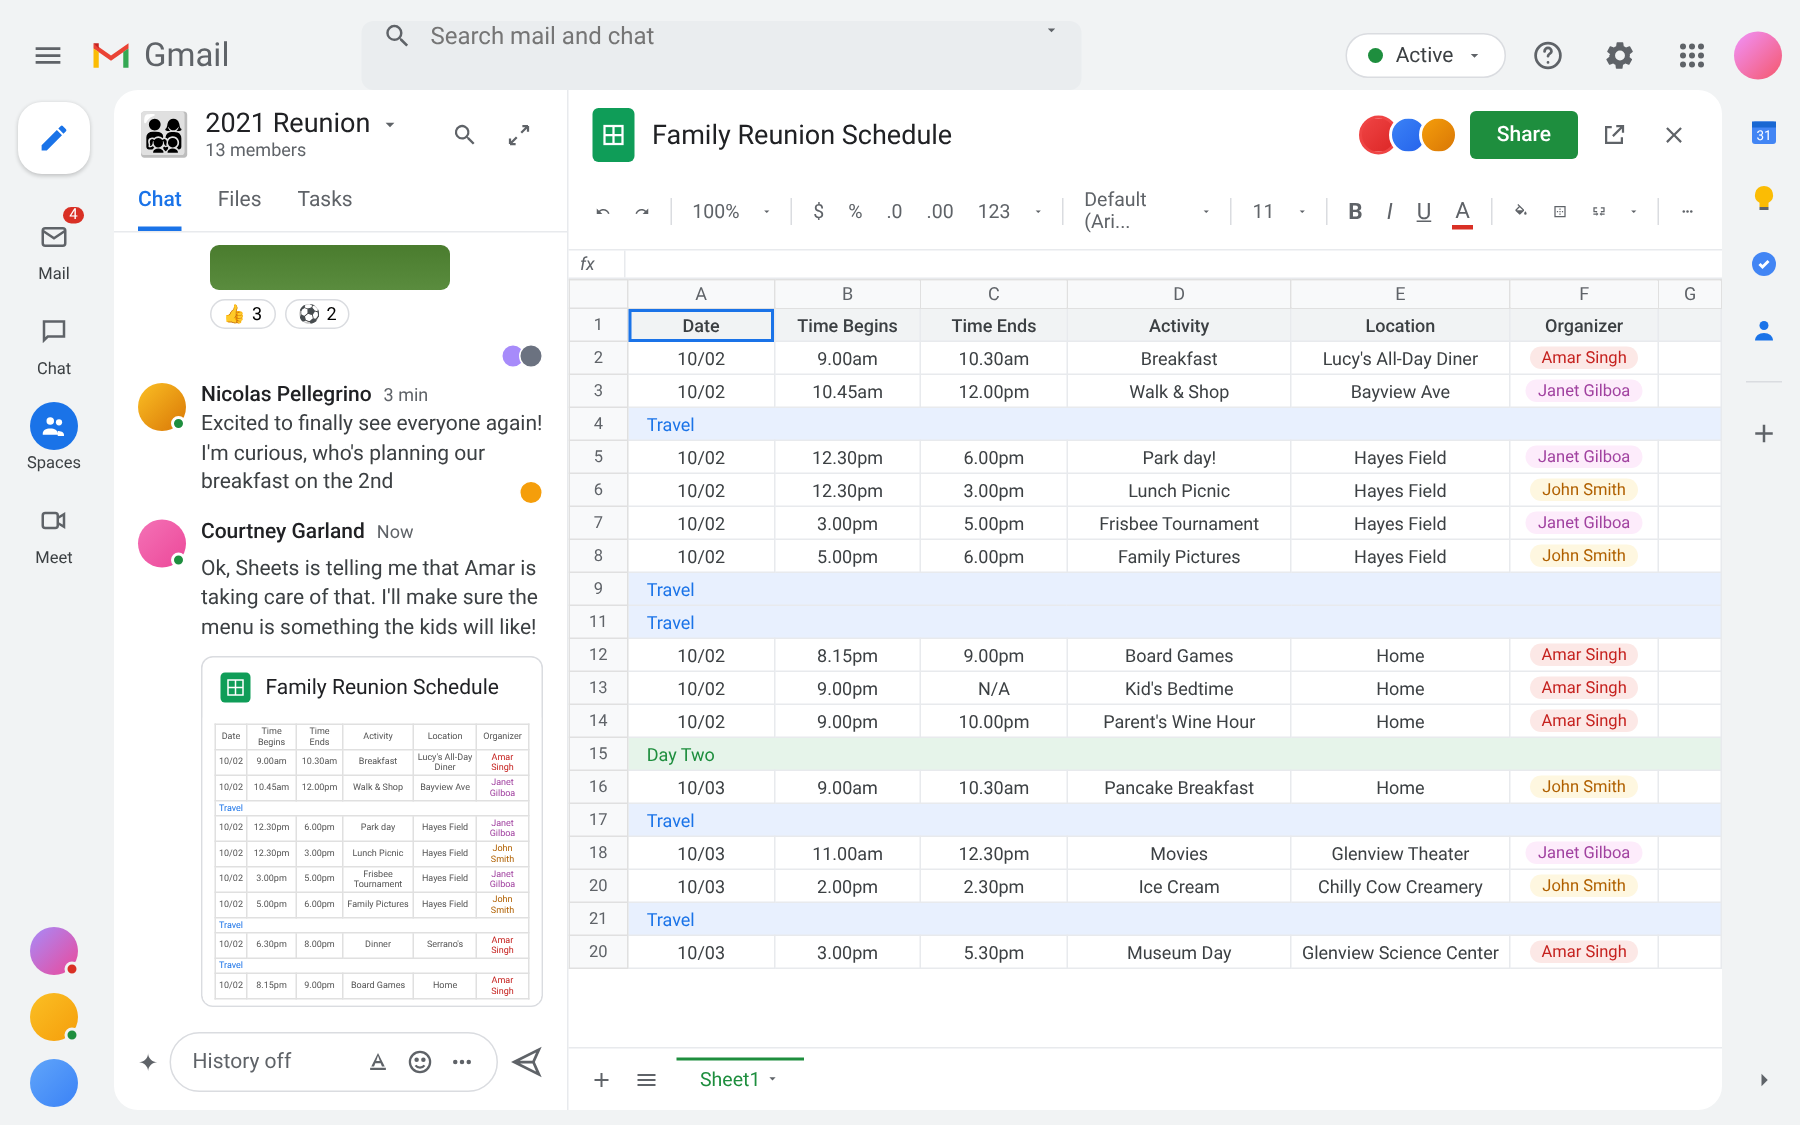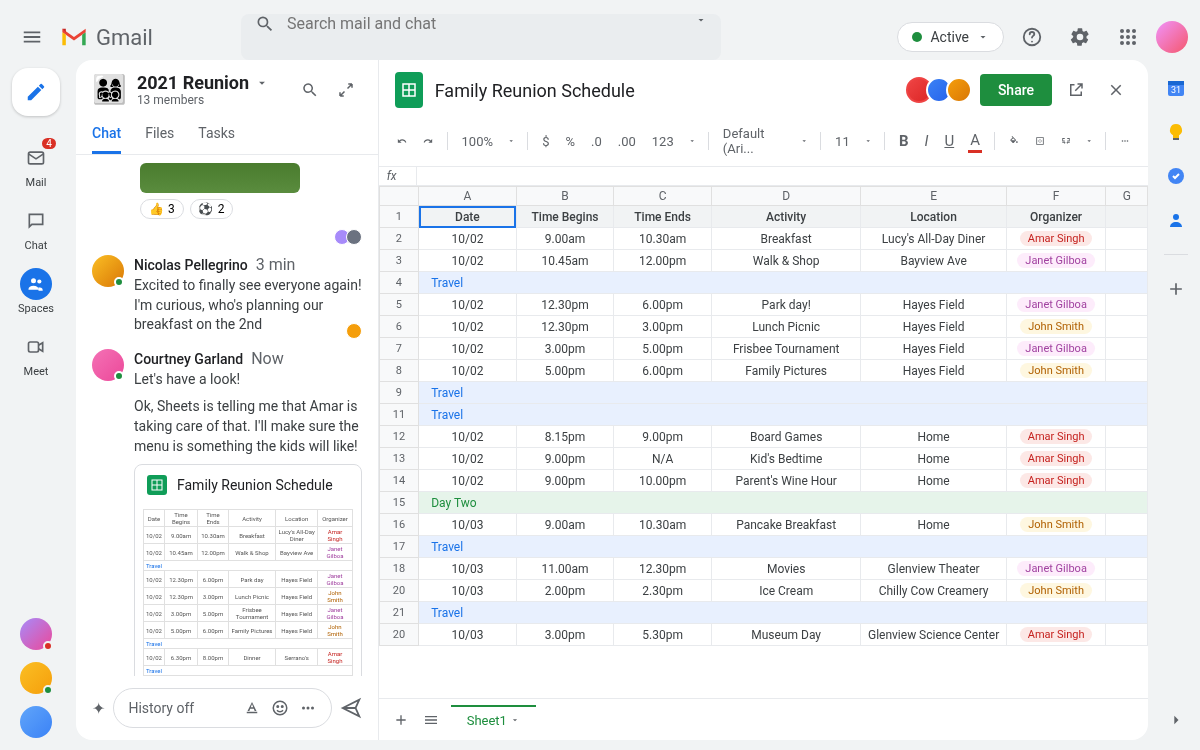--- a/index.html
+++ b/index.html
@@ -31,36 +31,36 @@
 .nav-bottom .mini-av { width: 32px; height: 32px; border-radius: 50%; position: relative; }
 .status-dot { position: absolute; bottom: -1px; right: -1px; width: 10px; height: 10px; border-radius: 50%; border: 2px solid #f1f3f4; }
 
 
 .main-card { position: absolute; left: 76px; top: 60px; width: 1072px; height: 680px; background: #fff; border-radius: 16px; display: flex; overflow: hidden; }
 
 
 .chat-panel { width: 318px; border-right: 1px solid #e8eaed; display: flex; flex-direction: column; }
 .chat-header { padding: 12px 16px 8px; display: flex; align-items: center; gap: 10px; }
 .space-emoji { font-size: 28px; }
-.space-title { font-size: 18px; color: #202124; font-weight: 700; }
+.space-title { font-size: 18px; color: #202124; font-weight: 400; }
 .space-sub { font-size: 12px; color: #5f6368; }
 .chat-header-icons { margin-left: auto; display: flex; gap: 4px; }
 .chat-tabs { display: flex; padding: 0 16px; gap: 24px; border-bottom: 1px solid #e8eaed; }
 .chat-tab { padding: 10px 0; font-size: 14px; color: #5f6368; cursor: pointer; border-bottom: 3px solid transparent; }
 .chat-tab.active { color: #1a73e8; border-bottom-color: #1a73e8; font-weight: 500; }
 .chat-body { flex: 1; overflow-y: auto; padding: 8px 16px; }
 .chat-img-preview { width: 160px; height: 30px; background: linear-gradient(#4a7c2e,#5a8c3e); border-radius: 6px; margin-left: 48px; margin-bottom: 6px; }
 .reactions { display: flex; gap: 6px; margin-left: 48px; margin-bottom: 10px; }
 .react-pill { background: #fff; border: 1px solid #dadce0; border-radius: 12px; padding: 2px 8px; font-size: 12px; display: flex; align-items: center; gap: 4px; }
 .msg { display: flex; gap: 10px; margin-bottom: 14px; position: relative; }
 .msg-av { width: 32px; height: 32px; border-radius: 50%; flex-shrink: 0; }
 .msg-content { flex: 1; }
 .msg-head { display: flex; align-items: baseline; gap: 8px; }
 .msg-name { font-weight: 500; font-size: 14px; color: #202124; }
-.msg-time { font-size: 16px; color: #5f6368; }
+.msg-time { font-size: 12px; color: #5f6368; }
 .msg-text { font-size: 14px; color: #3c4043; line-height: 1.4; margin-top: 2px; }
 .tiny-avs { position: absolute; right: 0; bottom: -4px; display: flex; }
 .tiny-avs .ta { width: 16px; height: 16px; border-radius: 50%; margin-left: -4px; border: 1px solid #fff; }
 .sheet-card { border: 1px solid #dadce0; border-radius: 8px; margin-top: 8px; overflow: hidden; }
 .sheet-card-head { display: flex; align-items: center; gap: 10px; padding: 10px 12px; }
 .sheet-icon-sm { width: 20px; height: 20px; background: #0f9d58; border-radius: 3px; display: flex; align-items: center; justify-content: center; }
 .sheet-preview { background: #fff; padding: 4px 8px; font-size: 6px; }
 .sheet-preview table { width: 100%; border-collapse: collapse; }
 .sheet-preview td { border: 0.5px solid #e0e0e0; padding: 1px 2px; text-align: center; color: #555; }
 .chat-compose { padding: 12px 16px; display: flex; align-items: center; gap: 8px; }
@@ -286,21 +286,20 @@
       </div>
       <div class="msg">
         <div class="msg-av" style="background:linear-gradient(135deg,#f472b6,#ec4899);position:relative">
             <span class="status-dot" style="background:#1e8e3e;bottom:0;right:0;position:absolute;border:2px solid #fff"></span>
           </div>
         <div class="msg-content">
           <div class="msg-head">
             <span class="msg-name">Courtney Garland</span>
             <span class="msg-time">Now</span>
           </div>
-          <div class="msg-text">Let's have a look!</div>
           <div class="msg-text" style="margin-top:8px">Ok, Sheets is telling me that Amar is taking care of that. I'll make sure the menu is something the kids will like!</div>
           <div class="sheet-card">
             <div class="sheet-card-head">
               <div class="sheet-icon-sm">
                   <svg width="12" height="12" viewBox="0 0 12 12" fill="#fff">
                     <rect x="1" y="1" width="10" height="10" fill="none" stroke="#fff"></rect>
                     <line x1="6" y1="1" x2="6" y2="11" stroke="#fff"></line>
                     <line x1="1" y1="6" x2="11" y2="6" stroke="#fff"></line>
                   </svg>
                 </div>

